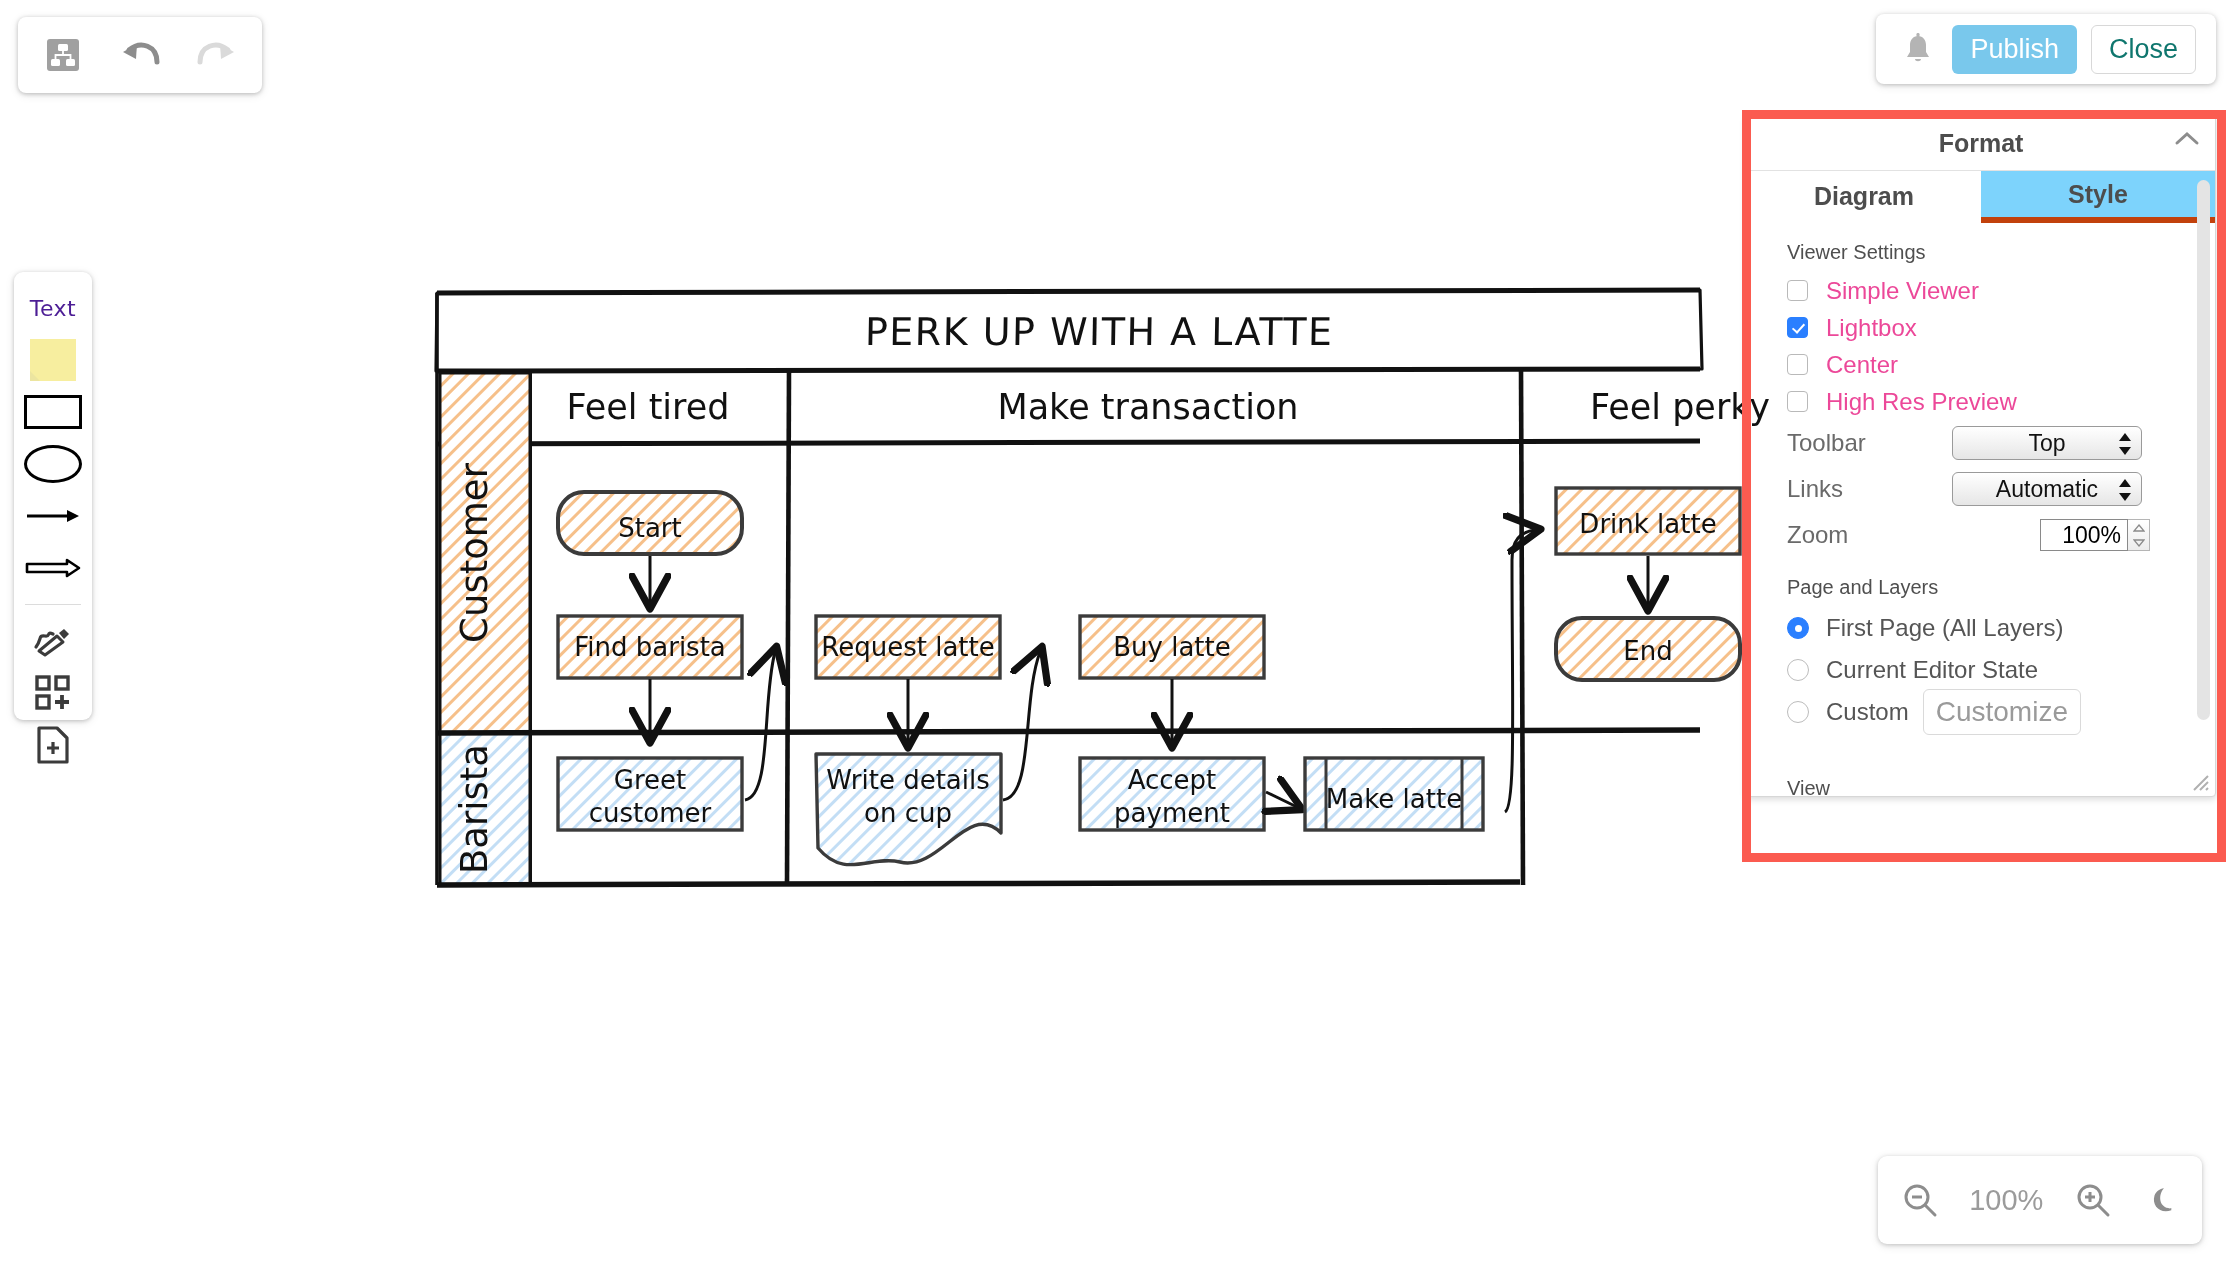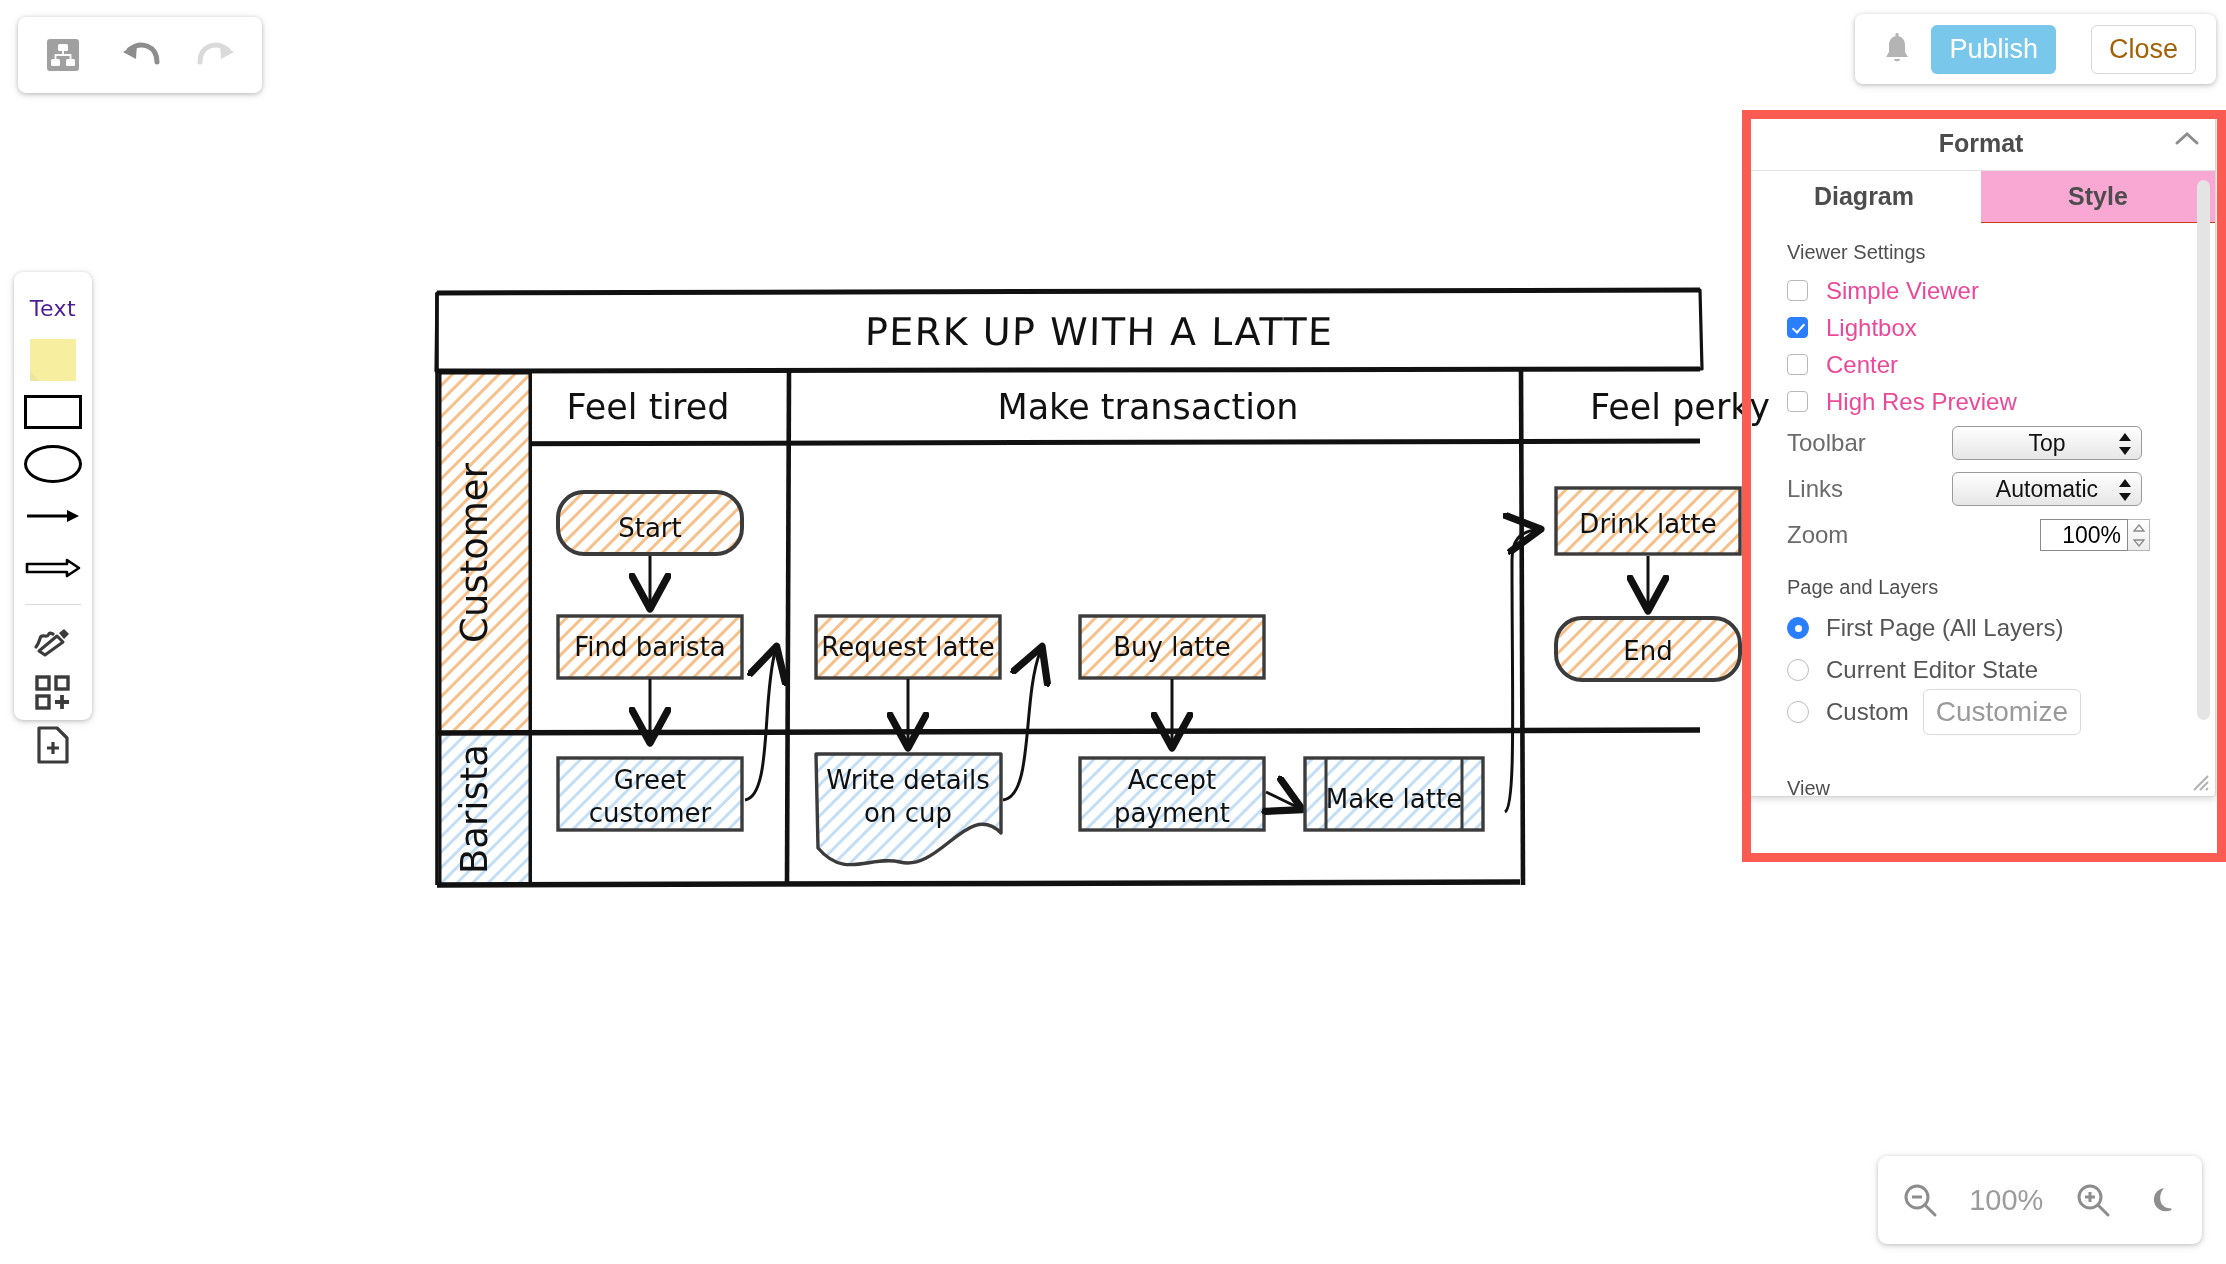--- a/index.html
+++ b/index.html
@@ -91,28 +91,27 @@
     color: #ffffff;
     border: none;
     border-radius: 6px;
     font-size: 27px;
     padding: 9px 18px;
     cursor: pointer;
     font-family: "Liberation Sans", sans-serif;
   }
   #close-button {
     background: #ffffff;
-    color: #a16207;
+    color: #0f766e;
     border: 1px solid #d8d8d8;
     border-radius: 6px;
     font-size: 27px;
     padding: 8px 17px;
     cursor: pointer;
     font-family: "Liberation Sans", sans-serif;
-    margin-left: 21px;
   }
   #file-title {
     font-size: 30px;
     color: #111;
     white-space: nowrap;
   }
 
   
   #format-panel {
     position: absolute;
@@ -136,21 +135,21 @@
 
   #format-tabs { display: flex; height: 52px; }
   .fmt-tab {
     flex: 1;
     display: flex; align-items: center; justify-content: center;
     font-size: 25px; font-weight: bold; color: #4d4d4d;
     cursor: pointer;
     box-sizing: border-box;
   }
   .fmt-tab.active { background: #ffffff; border-bottom: 1px solid #ffffff; }
-  .fmt-tab.inactive { background: #f9a8d4; border-bottom: 1px solid #c2410c; }
+  .fmt-tab.inactive { background: #7dd3fc; border-bottom: 6px solid #c2410c; }
 
   #format-body { padding: 0 0 0 0; position: relative; }
   .section-title {
     font-size: 20px; font-weight: normal; color: #4f4f4f;
     margin: 18px 0 8px 40px;
   }
   .chk-row {
     display: flex; align-items: center;
     margin: 0 0 0 40px;
     height: 37px;

